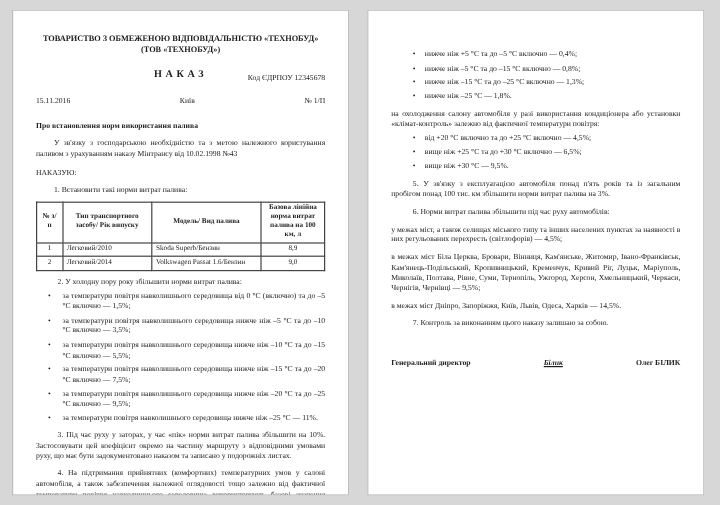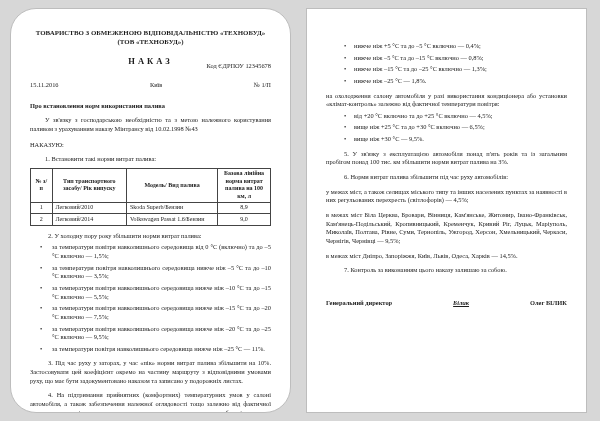--- a/index.html
+++ b/index.html
@@ -8,21 +8,21 @@
     background:#d7d7d7;
     overflow:hidden;
     font-family:"Liberation Serif", serif;
     color:#1c1c1c;
   }
   .page{
     position:absolute;top:8px;width:281px;height:405px;
     background:#ffffff;border:1px solid #bdbdbd;
     box-sizing:border-box;overflow:hidden;
   }
-  #page1{left:10px;border-radius:26px;}
+  #page1{left:10px;}
   #page2{left:306px;}
   .inner{
     padding:20px 19px 0 19px;
     font-size:6.4px;line-height:1.35;
   }
   .company{
     text-align:center;font-weight:bold;font-size:6.9px;line-height:1.3;
   }
   .title-row{position:relative;margin-top:9px;height:12px;}
   .doc-title{

